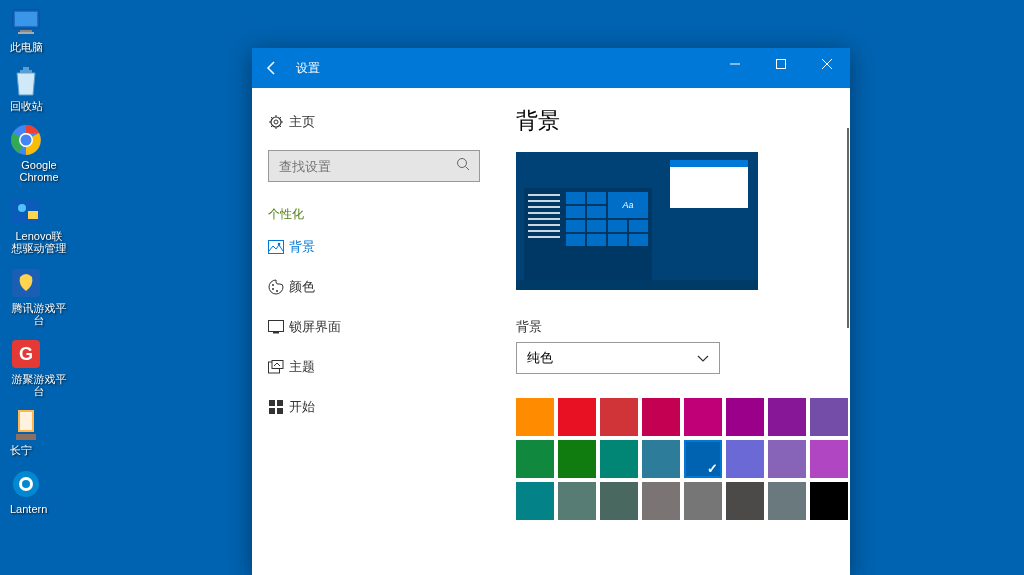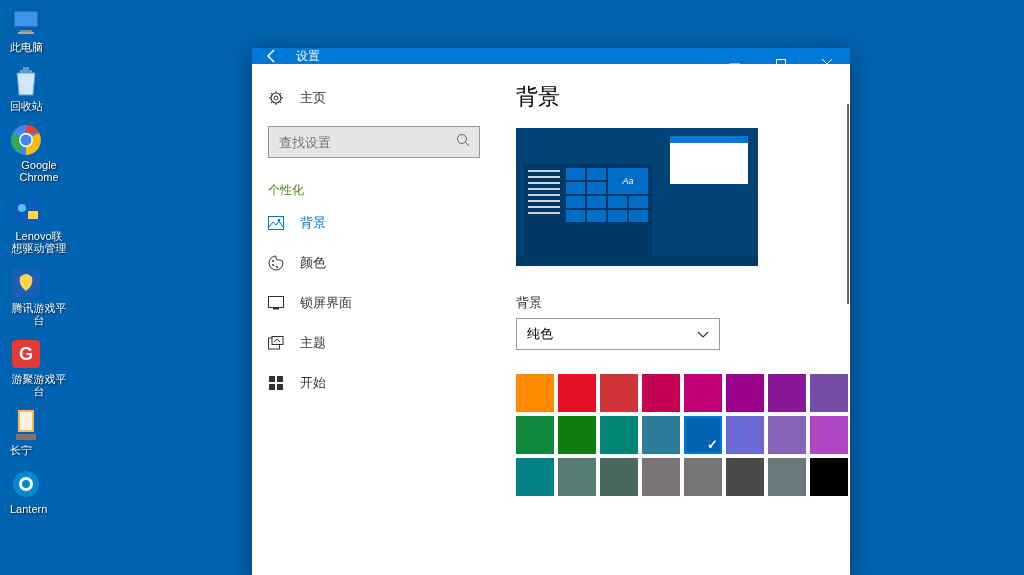--- a/index.html
+++ b/index.html
@@ -4,29 +4,29 @@
 <style>
 * { margin: 0; padding: 0; box-sizing: border-box; font-family: "Microsoft YaHei", "Segoe UI", sans-serif; }
 body { width: 1024px; height: 575px; background: #0063b1; overflow: hidden; position: relative; }
 
 .desktop-icons { position: absolute; top: 4px; left: 8px; display: flex; flex-direction: column; gap: 8px; }
 .desktop-icon { width: 62px; display: flex; flex-direction: column; align-items: flex-start; gap: 3px; cursor: pointer; padding: 2px; }
 .desktop-icon .icon { width: 32px; height: 32px; display: flex; align-items: center; justify-content: center; }
 .desktop-icon .label { color: #fff; font-size: 11px; text-align: center; text-shadow: 1px 1px 2px rgba(0,0,0,0.8); line-height: 1.1; }
 
 .window { position: absolute; left: 252px; top: 48px; width: 598px; height: 527px; background: #fff; box-shadow: 0 4px 24px rgba(0,0,0,0.4); display: flex; flex-direction: column; }
-.titlebar { height: 16px; background: #0078d7; color: #fff; display: flex; align-items: center; position: relative; }
+.titlebar { height: 40px; background: #0078d7; color: #fff; display: flex; align-items: center; position: relative; }
 .titlebar .back { width: 40px; height: 32px; display: flex; align-items: center; justify-content: center; cursor: pointer; }
 .titlebar .title { font-size: 12px; margin-left: 4px; }
 .winctrls { position: absolute; right: 0; top: 0; display: flex; }
 .winctrl { width: 46px; height: 32px; display: flex; align-items: center; justify-content: center; cursor: pointer; }
 
 .body { flex: 1; display: flex; overflow: hidden; }
 .sidebar { width: 244px; padding: 14px 0 0 0; display: flex; flex-direction: column; background: #fff; }
-.side-row { display: flex; align-items: center; height: 40px; padding: 0 16px; gap: 16px; cursor: pointer; font-size: 13px; color: #333; }
+.side-row { display: flex; align-items: center; height: 40px; padding: 0 16px; gap: 5px; cursor: pointer; font-size: 13px; color: #333; }
 .side-row.active { color: #0078d7; }
 .side-row .sicon { width: 16px; height: 16px; display: flex; align-items: center; justify-content: center; }
 .search-wrap { padding: 8px 16px; }
 .search { width: 100%; height: 32px; border: 1px solid #999; padding: 0 32px 0 10px; font-size: 13px; background: #e5e5e5; position: relative; }
 .search-box { position: relative; }
 .search-box .sglass { position: absolute; right: 10px; top: 50%; transform: translateY(-50%); color: #666; }
 .cat { padding: 16px 16px 4px 16px; font-size: 12px; color: #4d7c0f; }
 
 .content { flex: 1; padding: 18px 24px 0 20px; overflow: hidden; position: relative; }
 .content h1 { font-size: 22px; font-weight: 400; margin-bottom: 16px; }

